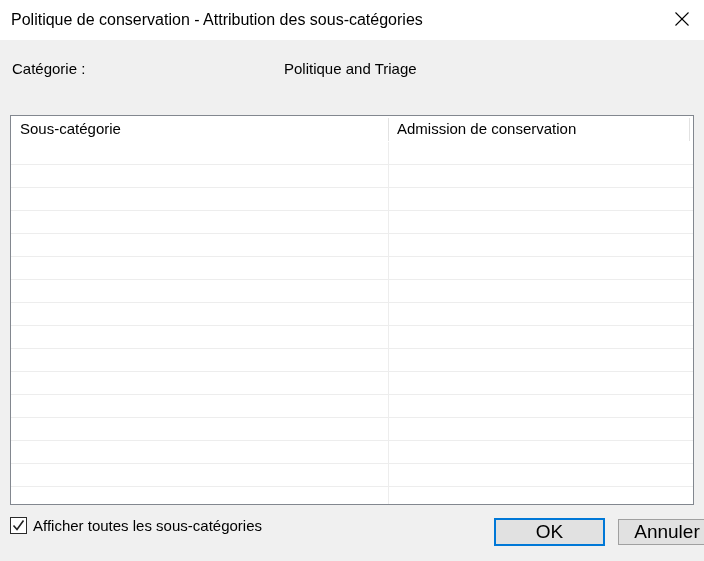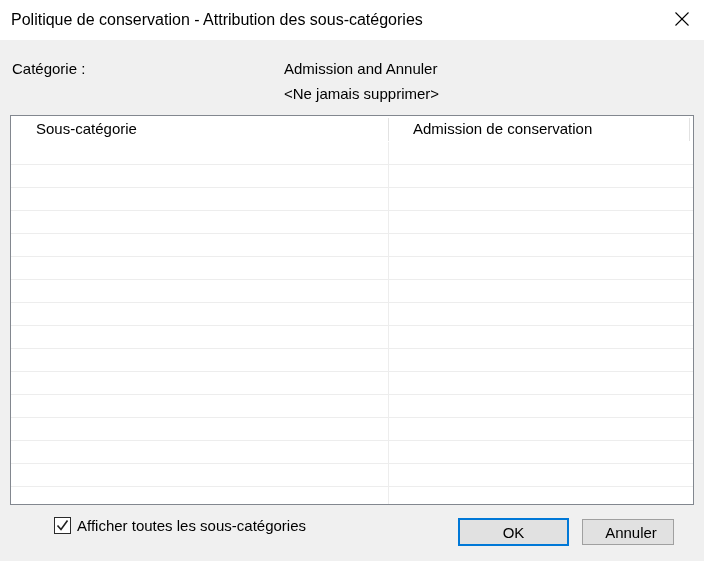--- a/index.html
+++ b/index.html
@@ -46,49 +46,49 @@
 
   
   .listview{
     position:absolute;left:10px;top:115px;width:684px;height:390px;
     background:#ffffff;border:1px solid var(--table-border);
   }
   .lv-header{
     position:absolute;left:0;top:0;right:0;height:26px;
     background:#ffffff;font-size:15px;
   }
-  .lv-header .hcell{position:absolute;top:4px;white-space:nowrap;margin-left:16px;}
+  .lv-header .hcell{position:absolute;top:4px;white-space:nowrap;}
   .lv-header .hcell.c0{left:9px;}
   .lv-header .hcell.c1{left:386px;}
   .hsep{position:absolute;top:2px;height:23px;width:1px;background:var(--header-sep);}
   .hsep.s0{left:377px;}
   .hsep.s1{left:678px;}
   .lv-body{
     position:absolute;left:0;top:26px;right:0;bottom:0;
     background:repeating-linear-gradient(
       to bottom,
       #ffffff 0px,#ffffff 22px,
       var(--grid-line) 22px,var(--grid-line) 23px);
   }
   .vline{position:absolute;left:377px;top:0;bottom:0;width:1px;background:var(--grid-line);}
 
   
-  .checkbox-group{position:absolute;left:10px;top:516px;height:18px;display:flex;align-items:center;margin-left:44px;}
+  .checkbox-group{position:absolute;left:10px;top:516px;height:18px;display:flex;align-items:center;}
   .checkbox{
     width:17px;height:17px;background:#ffffff;border:1px solid #2b2b2b;
     display:flex;align-items:center;justify-content:center;flex:0 0 auto;
   }
   .checkbox-label{margin-left:6px;font-size:15px;line-height:17px;white-space:nowrap;}
 
   .btn{
-    position:absolute;font-size:15px;text-align:center;
+    position:absolute;font-size:19px;text-align:center;
     background:var(--button-bg);
     font-family:"Liberation Sans","DejaVu Sans",sans-serif;
     cursor:default;
-    display:flex;align-items:center;justify-content:center;
+    display:flex;align-items:center;justify-content:center;margin-left:36px;
   }
   .btn-ok{
     left:458px;top:518px;width:111px;height:28px;
     border:2px solid var(--accent);
   }
   .btn-cancel{
     left:582px;top:519px;width:92px;height:26px;
     border:1px solid #a0a0a0;
     padding-left:6px;
   }
@@ -105,24 +105,23 @@
         <svg width="16" height="16" viewBox="0 0 16 16">
           <line x1="1.5" y1="1.5" x2="14.5" y2="14.5" stroke="#000" stroke-width="1.1"></line>
           <line x1="14.5" y1="1.5" x2="1.5" y2="14.5" stroke="#000" stroke-width="1.1"></line>
         </svg>
       </span>
     </button>
   </div>
 
   <div class="info-row" id="row-category">
     <span class="lbl">Catégorie :</span>
-    <span class="val">Admission and Annuler</span>
+    <span class="val">Politique and Triage</span>
   </div>
   <div class="info-row" id="row-policy">
-    <span class="val">&lt;Ne jamais supprimer&gt;</span>
   </div>
 
   <div class="listview">
     <div class="lv-header">
       <span class="hcell c0">Sous-catégorie</span>
       <span class="hcell c1">Admission de conservation</span>
       <span class="hsep s0"></span>
       <span class="hsep s1"></span>
     </div>
     <div class="lv-body">

